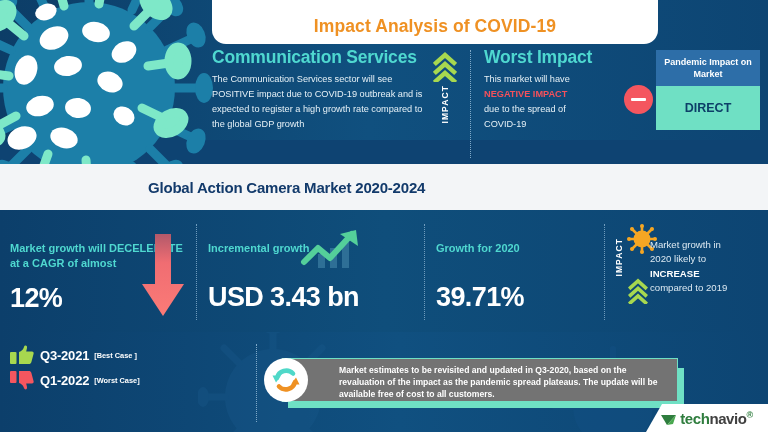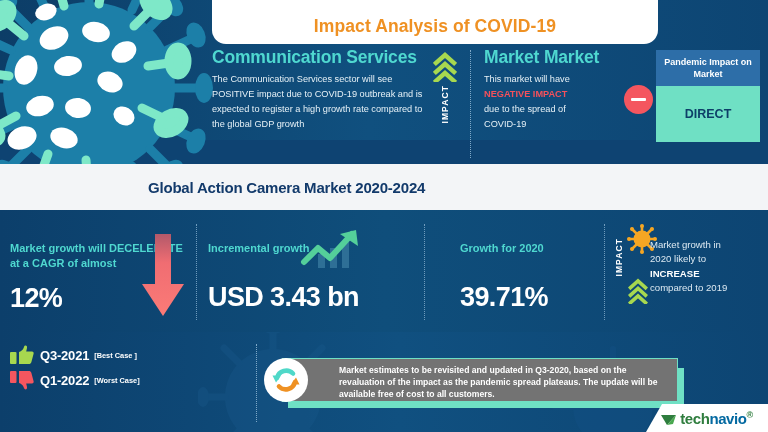--- a/index.html
+++ b/index.html
@@ -53,21 +53,21 @@
     border-left:1.3px dotted #7fa9c8; }
 
   
   .pan-box { position:absolute; left:656px; top:50px; width:104px; }
   .pan-head {
     background:#2d6ea8; color:#ffffff; font-size:9px; font-weight:bold;
     text-align:center; padding:6px 4px 6px; line-height:1.35;
   }
   .pan-val {
     background:#6fe0c4; color:#0d3f68; font-size:12.5px; font-weight:bold;
-    text-align:center; padding:21px 4px;
+    text-align:center; padding:15px 4px;
   }
   .minus-badge {
     position:absolute; left:624px; top:85px; width:29px; height:29px;
     border-radius:50%; background:#f4565f;
     display:flex; align-items:center; justify-content:center;
   }
   .minus-badge i { display:block; width:15px; height:3.4px; background:#ffffff; border-radius:1px; }
 
   
   .mid-band {
@@ -85,21 +85,21 @@
     background:#0d4573;
     background-image:linear-gradient(90deg,#0c3f6b 0%,#0f4e7b 50%,#0d4573 100%);
   }
   .m-label { color:#4fd8d0; font-size:11px; font-weight:bold; line-height:1.35;margin-top:19px; }
   .m-big { color:#ffffff; font-size:27px; font-weight:bold; letter-spacing:-.6px; }
 
   .m1 { position:absolute; left:10px; top:12px; width:180px; }
   .m1 .m-big { margin-top:12px; }
   .m2 { position:absolute; left:208px; top:12px; width:190px; }
   .m2 .m-big { margin-top:26px; }
-  .m3 { position:absolute; left:460px; top:12px; width:175px; }
+  .m3 { position:absolute; left:436px; top:12px; width:175px; }
   .m3 .m-big { margin-top:26px; }
 
   .arrow-down { position:absolute; left:140px; top:24px; width:46px; height:84px; }
   .growth-ico { position:absolute; left:300px; top:18px; width:66px; height:44px; }
 
   .vsep { position:absolute; top:14px; height:96px; width:0; border-left:1.4px dotted #6f9cbd; }
 
   
   .m4 { position:absolute; left:650px; top:28px; width:116px; }
   .m4 .txt { color:#dce9f2; font-size:9.6px; line-height:1.5; }
@@ -151,21 +151,21 @@
   
   .logo-tab {
     position:absolute; left:646px; top:404px; width:122px; height:28px;
     background:#ffffff;
     clip-path:polygon(16px 0, 122px 0, 122px 28px, 0 28px);
     display:flex; align-items:center; justify-content:center; gap:4px;
   }
   .logo-mark { width:15px; height:13px; }
   .logo-text { font-size:15px; font-weight:bold; letter-spacing:-.4px; }
   .logo-text .a { color:#2f7d3e; }
-  .logo-text .b { color:#0369a1; }
+  .logo-text .b { color:#404040; }
   .logo-dot { color:#2f7d3e; font-size:9px; vertical-align:super; }
 </style>
 </head>
 <body>
 
 <div class="stage">
 
   <div class="top-band">
 
     <div class="virus-wrap">
@@ -270,21 +270,21 @@
             <polyline points="3,20 12,12 21,20"></polyline>
             <polyline points="3,29 12,21 21,29"></polyline>
           </g>
         </svg>
       </div>
       <span class="vert-label">IMPACT</span>
     </div>
     <div class="dot-div" style="left:470px;"></div>
 
     <div class="col-mkt">
-      <div class="h-teal">Market Market</div>
+      <div class="h-teal">Worst Impact</div>
       <div class="body-txt">
         <span>This market will have</span><br>
         <span class="neg">NEGATIVE IMPACT</span><br>
         <span>due to the spread of</span><br>
         <span>COVID-19</span>
       </div>
     </div>
 
     <div class="minus-badge">
         <i></i>

